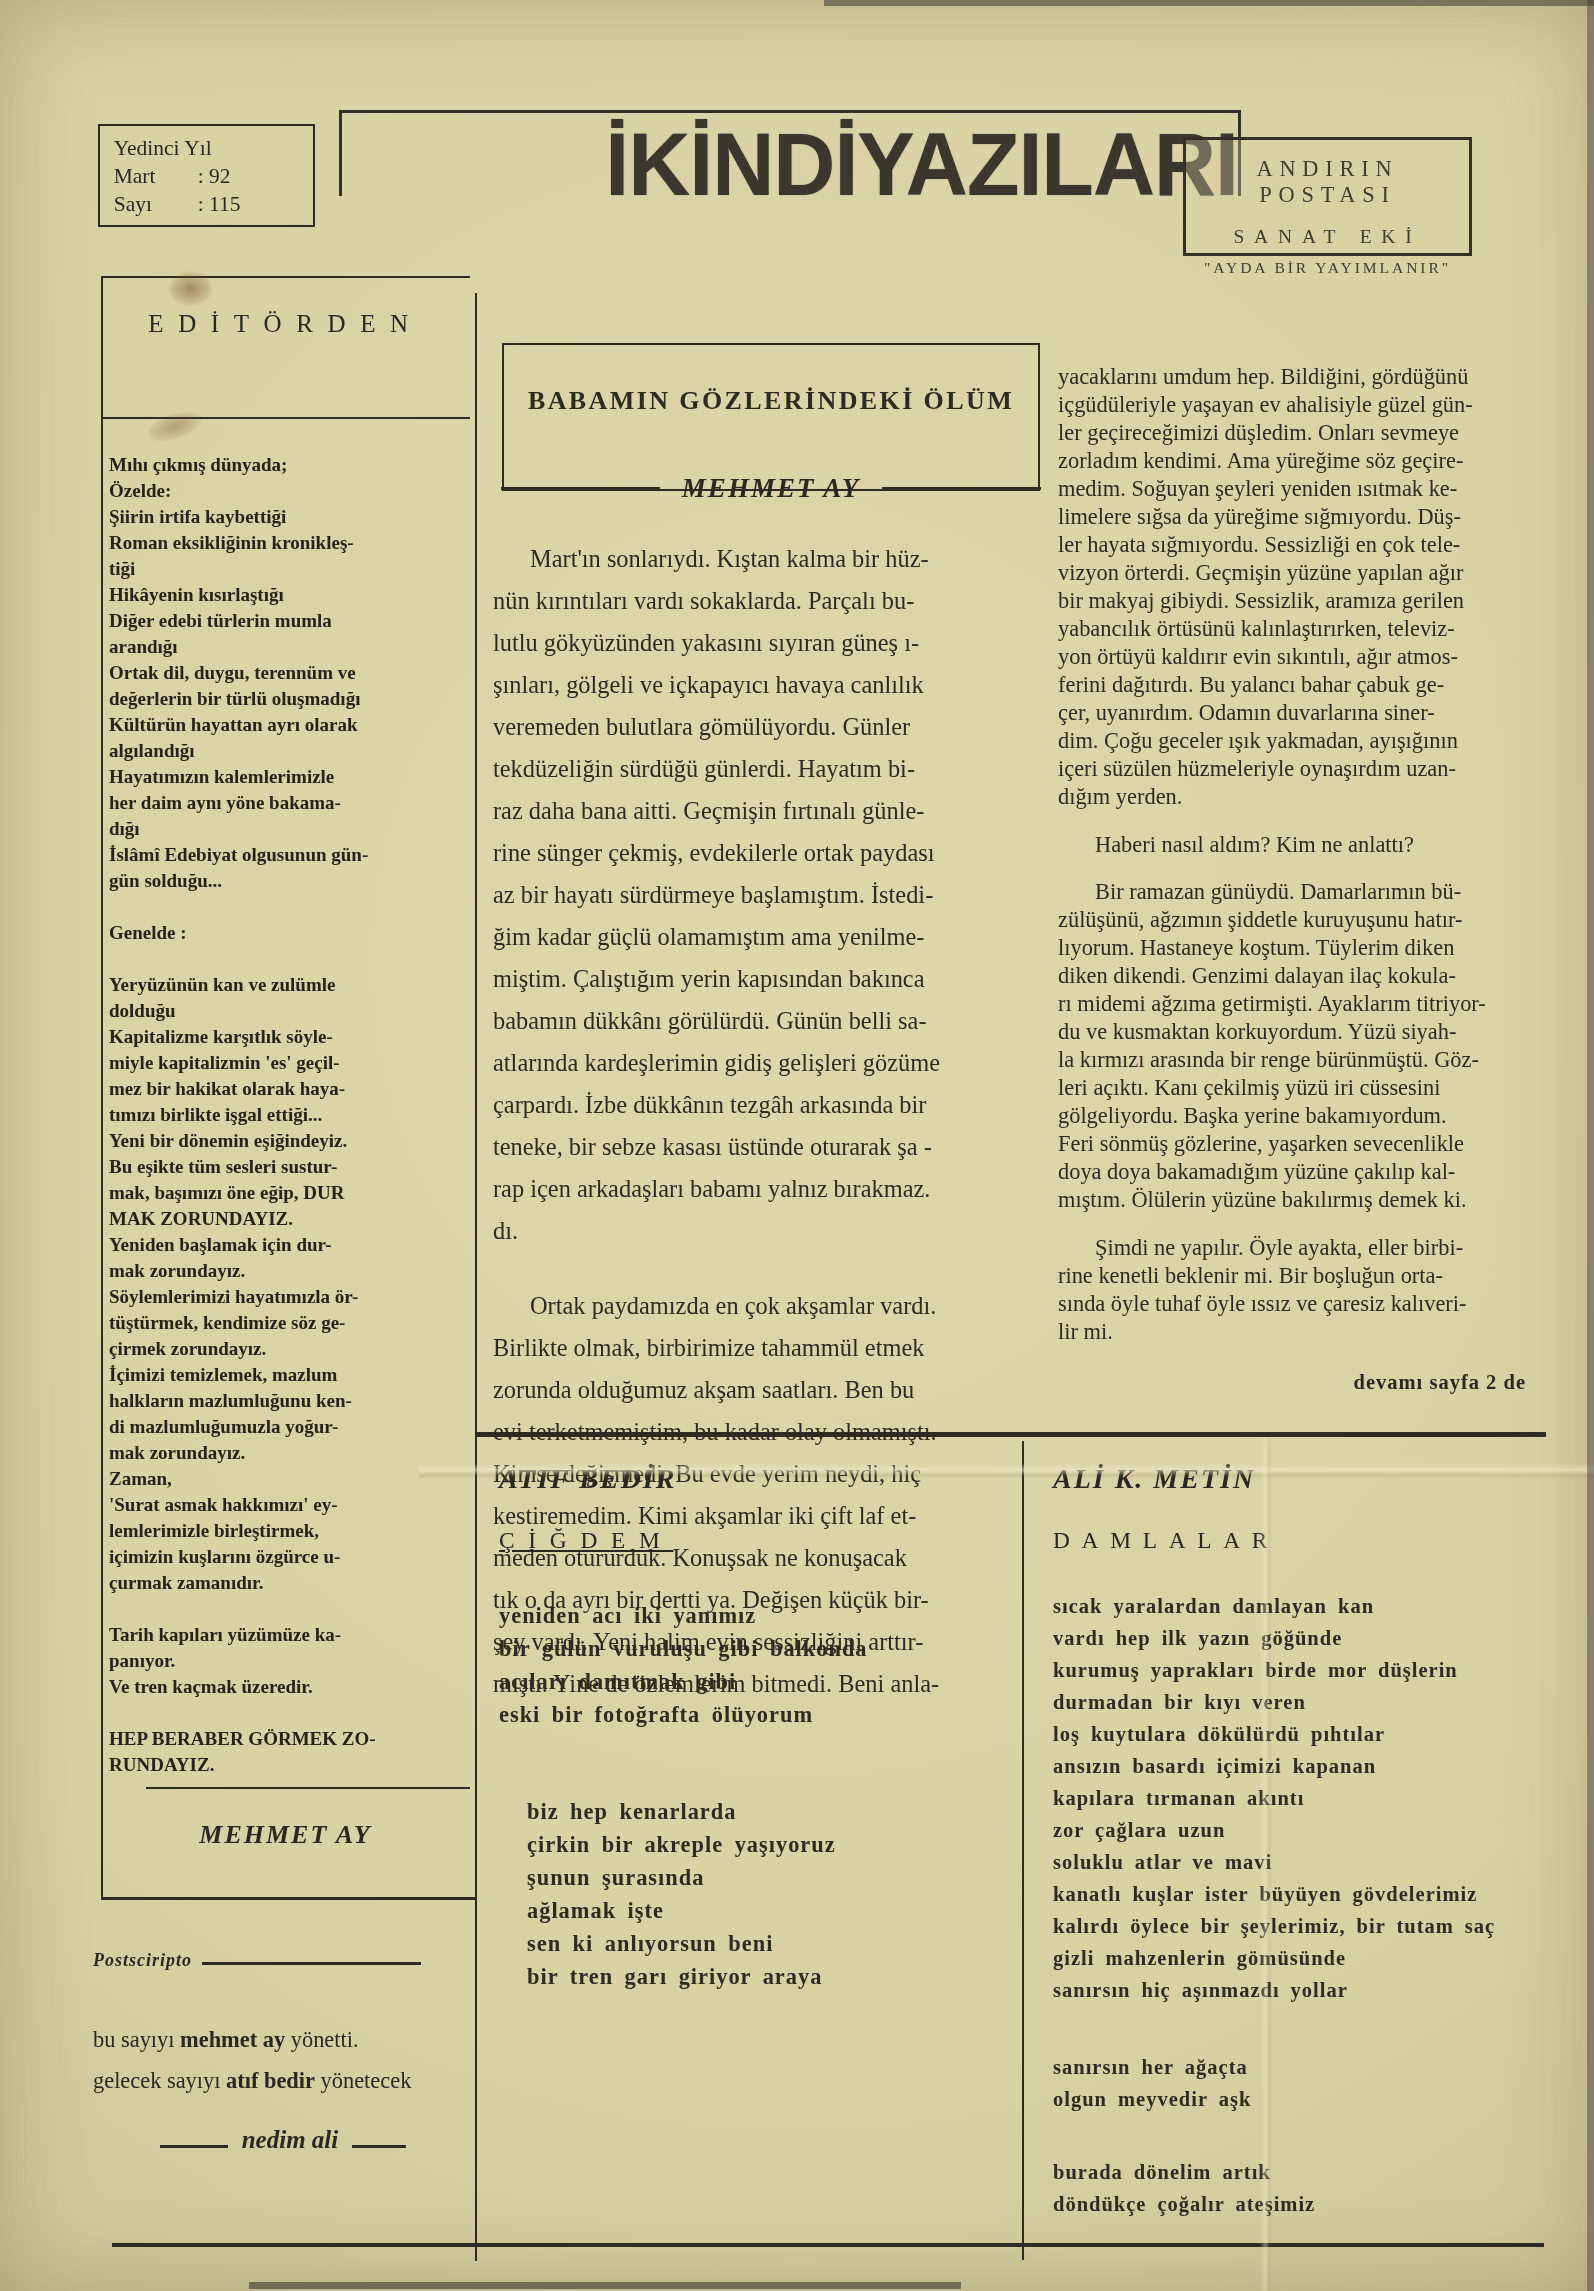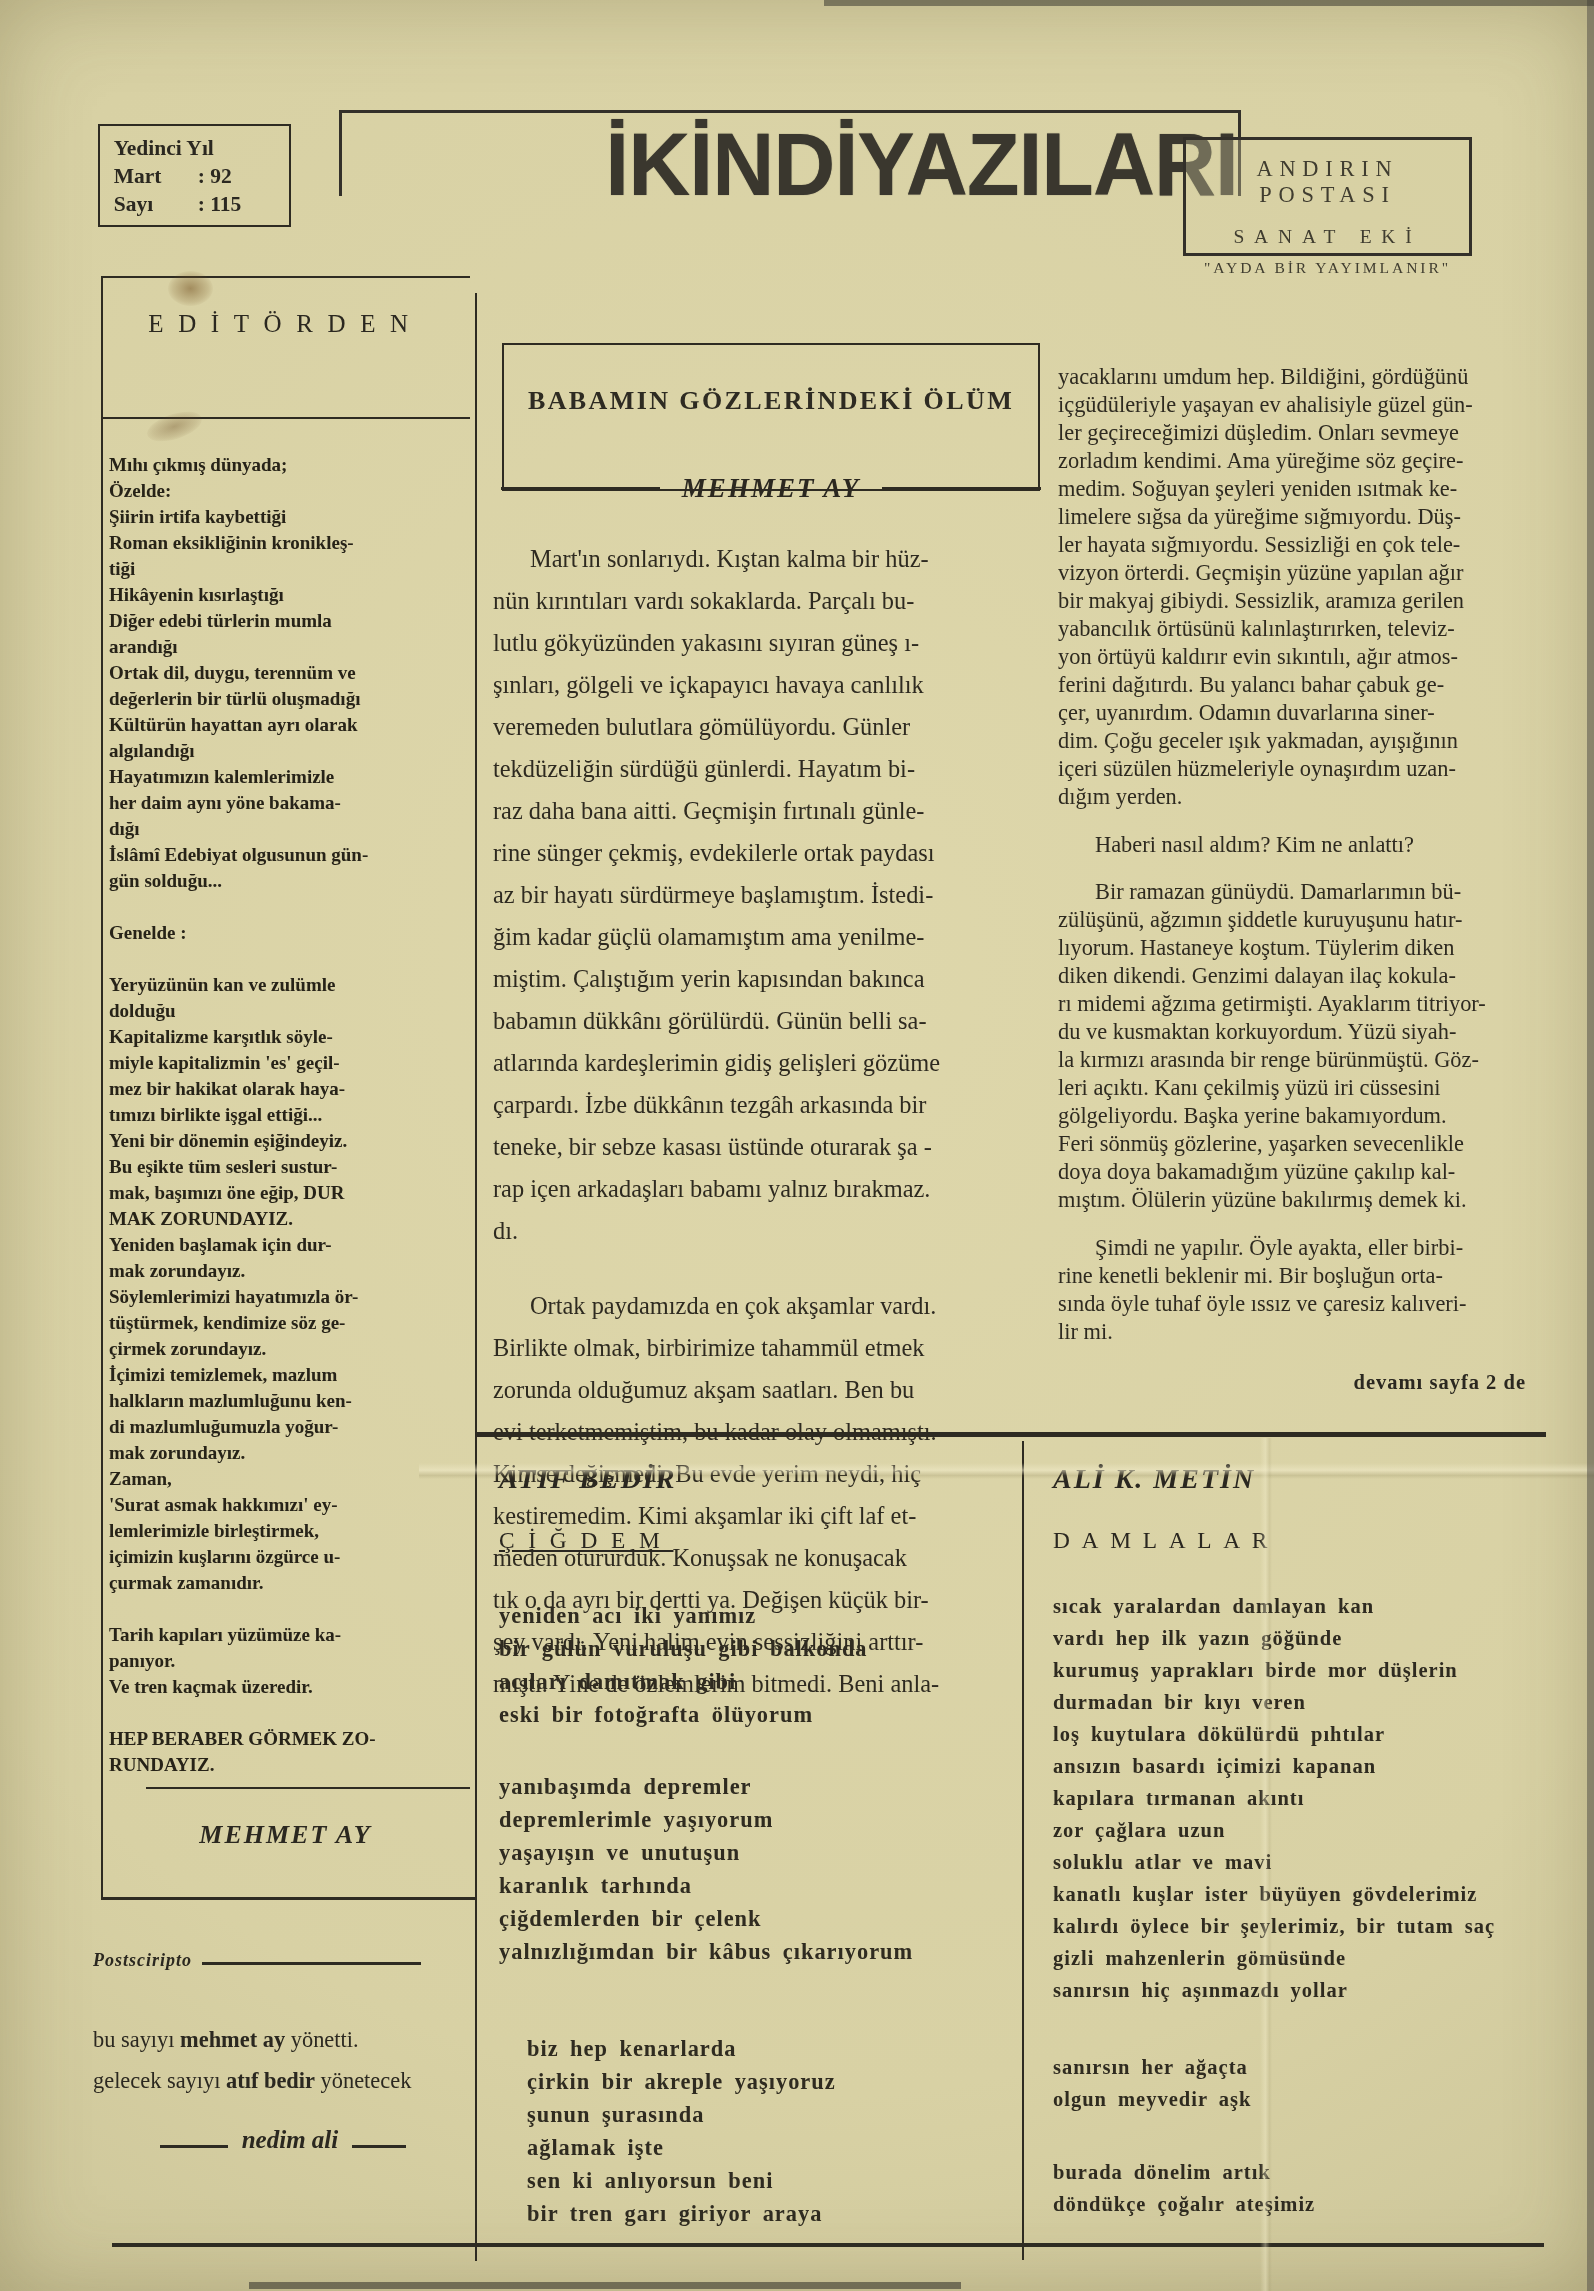--- a/index.html
+++ b/index.html
@@ -11,23 +11,23 @@
     font-family:"Liberation Serif", serif;
     color:#2b2820;
   }
   .abs{position:absolute;}
   .rule{background:#2e2b22;}
   .prelines{white-space:pre-line;}
   .indent{text-indent:37px;}
 
   
   .issue-box{
-    left:98px; top:124px; width:193px; height:103px;
+    left:98px; top:124px; width:217px; height:103px;
     border:2.9px solid #2e2b22; box-sizing:border-box;
-    padding:7.8px 0 0 13.7px; font-weight:bold; font-size:21.5px; line-height:28px;
+    padding:7.8px 0 0 13.7px; font-weight:normal; font-size:21.5px; line-height:28px;
   }
   .issue-row{display:flex;}
   .issue-row .lbl{width:84px;}
   .masthead-box{
     left:339px; top:110px; width:902px; height:86px;
     border:3.9px solid #33302a; border-bottom:none; box-sizing:border-box;
     text-align:right;
   }
   .masthead-text{
     font-family:"Liberation Sans", sans-serif; font-weight:bold;
@@ -290,26 +290,20 @@
 
   <div class="abs continued">devamı sayfa 2 de</div>
 
   <div class="abs poem-author poem1-author">ATIF BEDİR</div>
   <div class="abs poem-title poem1-title">ÇİĞDEM</div>
   <div class="abs poem-body poem1-body">
     <div class="prelines s1">yeniden acı iki yanımız
 bir gülün vuruluşu gibi balkonda
 acıları damıtmak gibi
 eski bir fotoğrafta ölüyorum</div>
-    <div class="prelines s2">yanıbaşımda depremler
-depremlerimle yaşıyorum
-yaşayışın ve unutuşun
-karanlık tarhında
-çiğdemlerden bir çelenk
-yalnızlığımdan bir kâbus çıkarıyorum</div>
     <div class="prelines s3">biz hep kenarlarda
 çirkin bir akreple yaşıyoruz
 şunun şurasında
 ağlamak işte
 sen ki anlıyorsun beni
 bir tren garı giriyor araya</div>
   </div>
 
   <div class="abs poem-author poem2-author">ALİ K. METİN</div>
   <div class="abs poem-title poem2-title">DAMLALAR</div>

